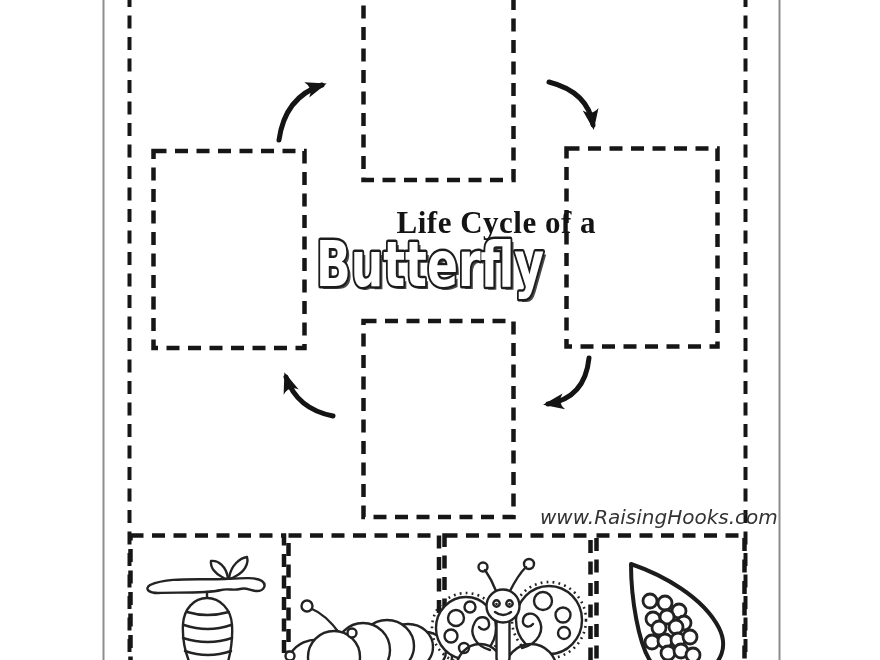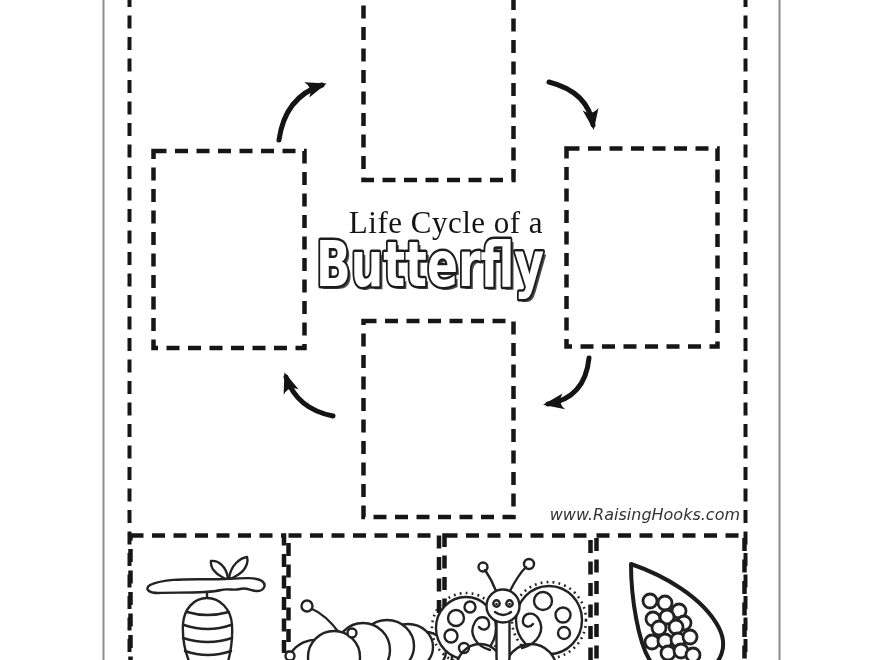--- a/index.html
+++ b/index.html
@@ -8,28 +8,28 @@
   .stage{position:relative;width:880px;height:556px;background:#ffffff;}
   svg.sheet{position:absolute;left:0;top:0;}
   .dashbox{fill:none;stroke:#161616;stroke-width:4.5;stroke-dasharray:13 8.5;}
   .cutline{fill:none;stroke:#161616;stroke-width:4;stroke-dasharray:13 8.5;}
   .art{fill:none;stroke:#232323;stroke-width:2.4;stroke-linecap:round;stroke-linejoin:round;}
   .artfill{fill:#ffffff;stroke:#232323;stroke-width:2.4;stroke-linejoin:round;}
   .arrow{fill:none;stroke:#141414;stroke-width:5;stroke-linecap:round;}
   .scallop{fill:none;stroke:#232323;stroke-width:2.6;stroke-dasharray:1.8 4.2;}
   .leafline{fill:#ffffff;stroke:#1c1c1c;stroke-width:4;stroke-linejoin:round;}
   .egg{fill:#ffffff;stroke:#232323;stroke-width:2.8;}
-  .title1{position:absolute;left:296px;top:205px;width:300px;text-align:center;
-          font-family:"Liberation Serif","DejaVu Serif",serif;font-weight:normal;
+  .title1{position:absolute;left:296px;top:205px;width:300px;text-align:right;
+          font-family:"Liberation Serif","DejaVu Serif",serif;font-weight:bold;
           font-size:31px;color:#141414;letter-spacing:.5px;white-space:nowrap;}
   .bubbleShadow{font-family:"DejaVu Sans",sans-serif;font-weight:bold;fill:#4a4a4a;}
   .bubbleMain{font-family:"DejaVu Sans",sans-serif;font-weight:bold;fill:#ffffff;
               stroke:#1c1c1c;stroke-width:5;paint-order:stroke;stroke-linejoin:round;}
   .credit{position:absolute;left:540px;top:505px;width:200px;text-align:right;
-          font-family:"DejaVu Sans",sans-serif;font-style:italic;font-size:16px;
+          font-family:"DejaVu Sans",sans-serif;font-style:italic;font-size:20px;
           color:#333333;white-space:nowrap;}
 </style>
 </head>
 <body>
 
 <div class="stage">
 
   <svg class="sheet" width="880" height="660" viewBox="0 0 880 660">
 
     <g>

